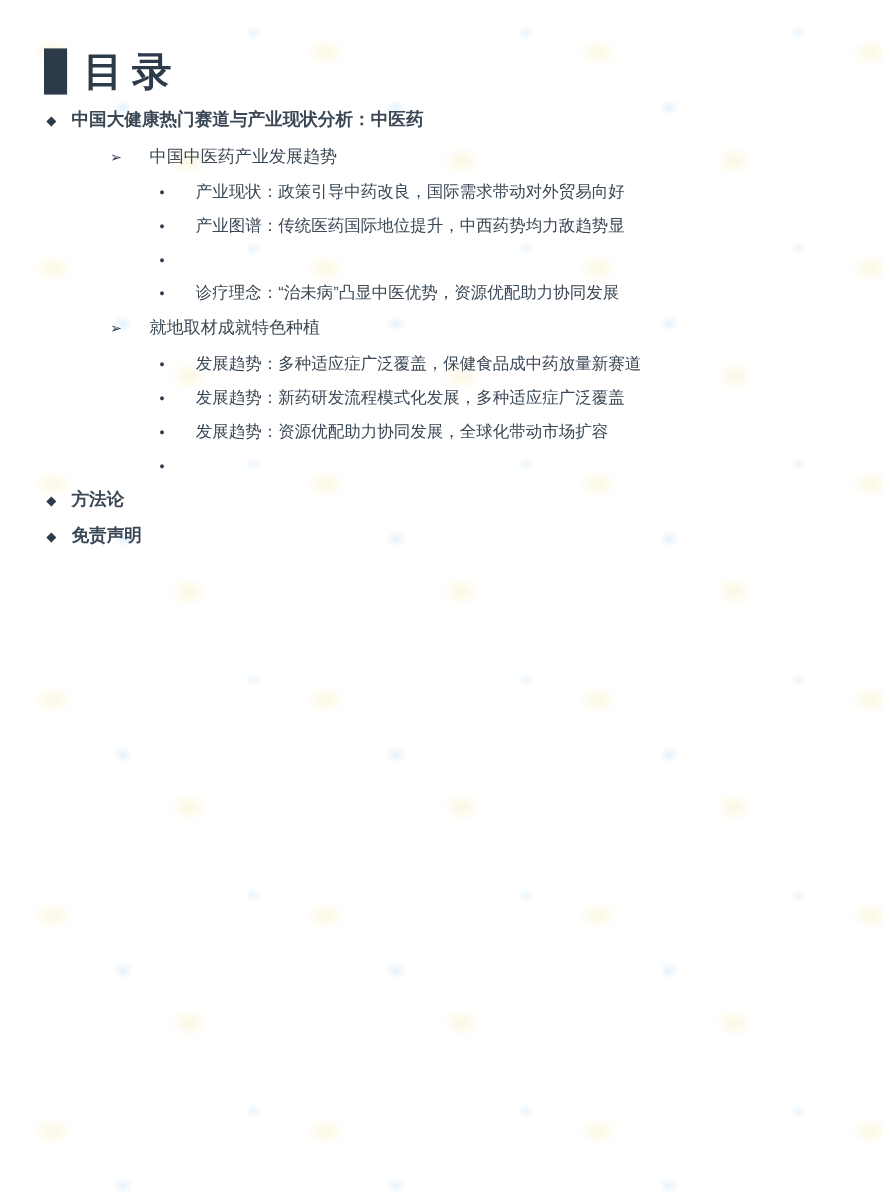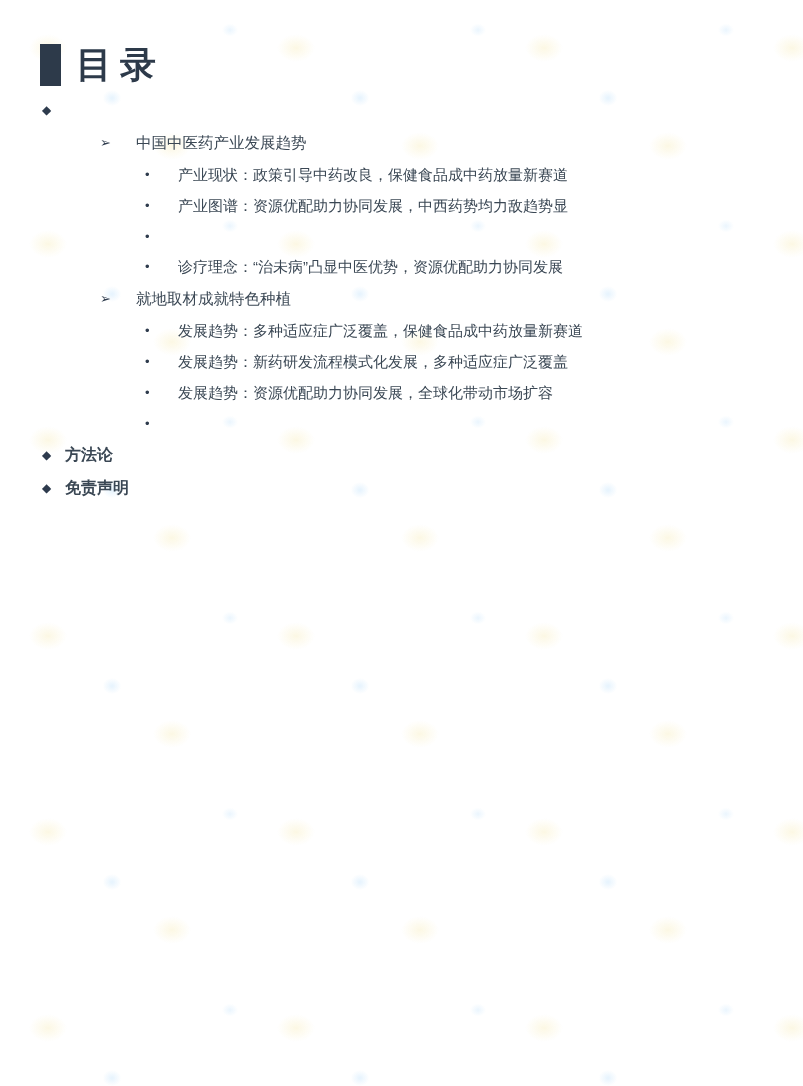--- a/index.html
+++ b/index.html
@@ -54,32 +54,33 @@
   <div class="content">
 
     <div class="header">
       <div class="title-block"></div>
       <div class="title-text">目录</div>
     </div>
 
     <div class="toc">
         <div class="toc-row lvl1">
           <span class="bullet">◆</span>
+          <span class="toc-text">中国大健康热门赛道与产业现状分析：中医药</span>
         </div>
         <div class="toc-row lvl2">
           <span class="bullet">➢</span>
           <span class="toc-text">中国中医药产业发展趋势</span>
         </div>
         <div class="toc-row lvl3">
           <span class="bullet">•</span>
-          <span class="toc-text">产业现状：政策引导中药改良，保健食品成中药放量新赛道</span>
+          <span class="toc-text">产业现状：政策引导中药改良，国际需求带动对外贸易向好</span>
         </div>
         <div class="toc-row lvl3">
           <span class="bullet">•</span>
-          <span class="toc-text">产业图谱：资源优配助力协同发展，中西药势均力敌趋势显</span>
+          <span class="toc-text">产业图谱：传统医药国际地位提升，中西药势均力敌趋势显</span>
         </div>
         <div class="toc-row lvl3">
           <span class="bullet">•</span>
         </div>
         <div class="toc-row lvl3">
           <span class="bullet">•</span>
           <span class="toc-text">诊疗理念：“治未病”凸显中医优势，资源优配助力协同发展</span>
         </div>
         <div class="toc-row lvl2">
           <span class="bullet">➢</span>

